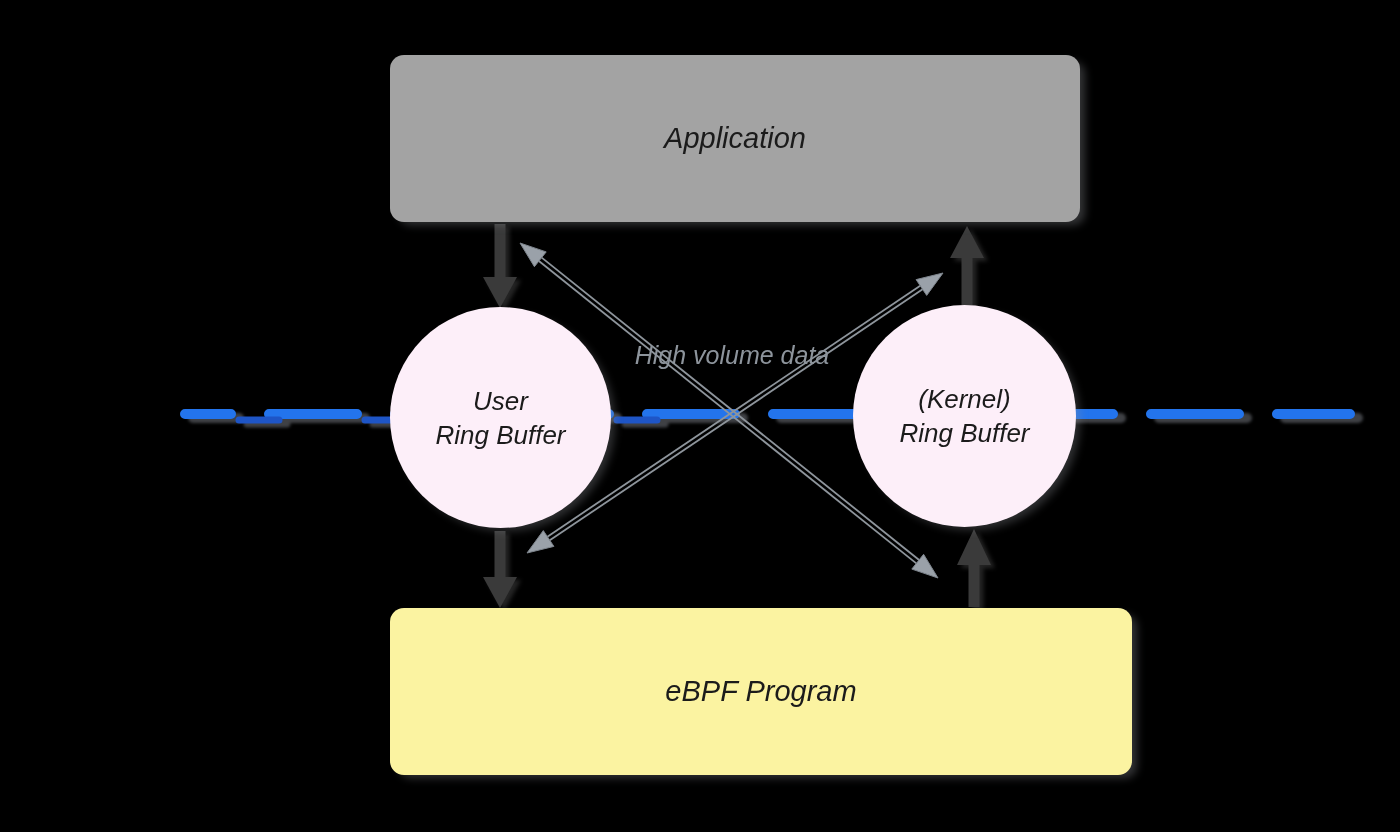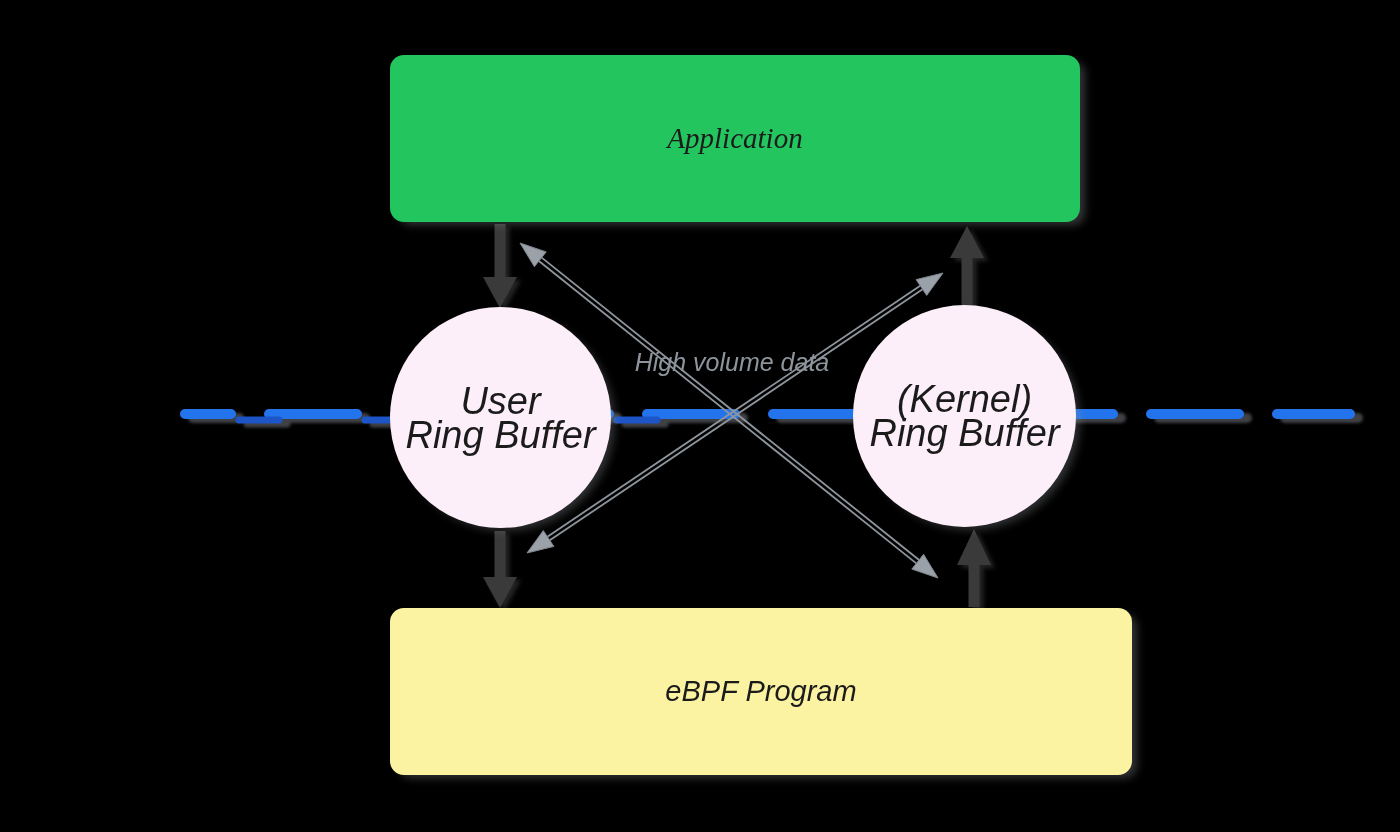--- a/index.html
+++ b/index.html
@@ -44,42 +44,41 @@
   }
   #ebpf-box {
     left: 390px; top: 608px;
     width: 742px; height: 167px;
     background: #fbf3a1;
   }
   .circle-node {
     border-radius: 50%;
     background: #fdeff9;
     box-shadow: 6px 5px 9px -2px rgba(145,150,155,0.32);
-    font-size: 38px;
+    font-size: 26px;
     line-height: 34px;
   }
   #user-ring-buffer {
     left: 390px; top: 307px;
     width: 221px; height: 221px;
   }
   #kernel-ring-buffer {
     left: 853px; top: 305px;
     width: 223px; height: 222px;
   }
   #center-note {
     position: absolute;
     z-index: 3;
     left: 557px; top: 340px;
     width: 350px;
     text-align: center;
     font-style: italic;
     font-size: 25px;
     line-height: 31px;
     color: #8d949c;
-    margin-top: 7px;
   }
   .dash-group { filter: drop-shadow(8px 4px 1.5px rgba(125,130,138,0.5)); }
   .dark-arrow-group { filter: drop-shadow(4px 3px 2px rgba(120,120,120,0.30)); }
 </style>
 </head>
 <body>
 
 <div id="canvas">
 
   <svg id="connector-layer" width="1400" height="832" viewBox="0 0 1400 832">
@@ -117,21 +116,21 @@
     </g>
 
     <g>
       <line x1="549.8" y1="540.3" x2="922.6" y2="289.3" stroke-width="1.8" stroke="#8e959c"></line>
       <line x1="547.4" y1="536.7" x2="920.2" y2="285.7" stroke-width="1.8" stroke="#8e959c"></line>
       <polygon points="527,553 553.9,546.4 543.3,530.6" stroke="#7d848c" stroke-width="1" fill="#9aa1a9"></polygon>
       <polygon points="943,273 926.7,295.4 916.1,279.6" stroke="#7d848c" stroke-width="1" fill="#9aa1a9"></polygon>
     </g>
   </svg>
 
-  <div id="application-box" class="node rect-node" style="background: #22c55e; font-family: Liberation Serif, serif;">
+  <div id="application-box" class="node rect-node" style="background: #a3a3a3;">
     <span>Application</span>
   </div>
 
   <div id="user-ring-buffer" class="node circle-node" style="background: rgb(253, 239, 249);">
     <span>
       <span>User</span><br>
       <span>Ring Buffer</span>
     </span>
   </div>
 

